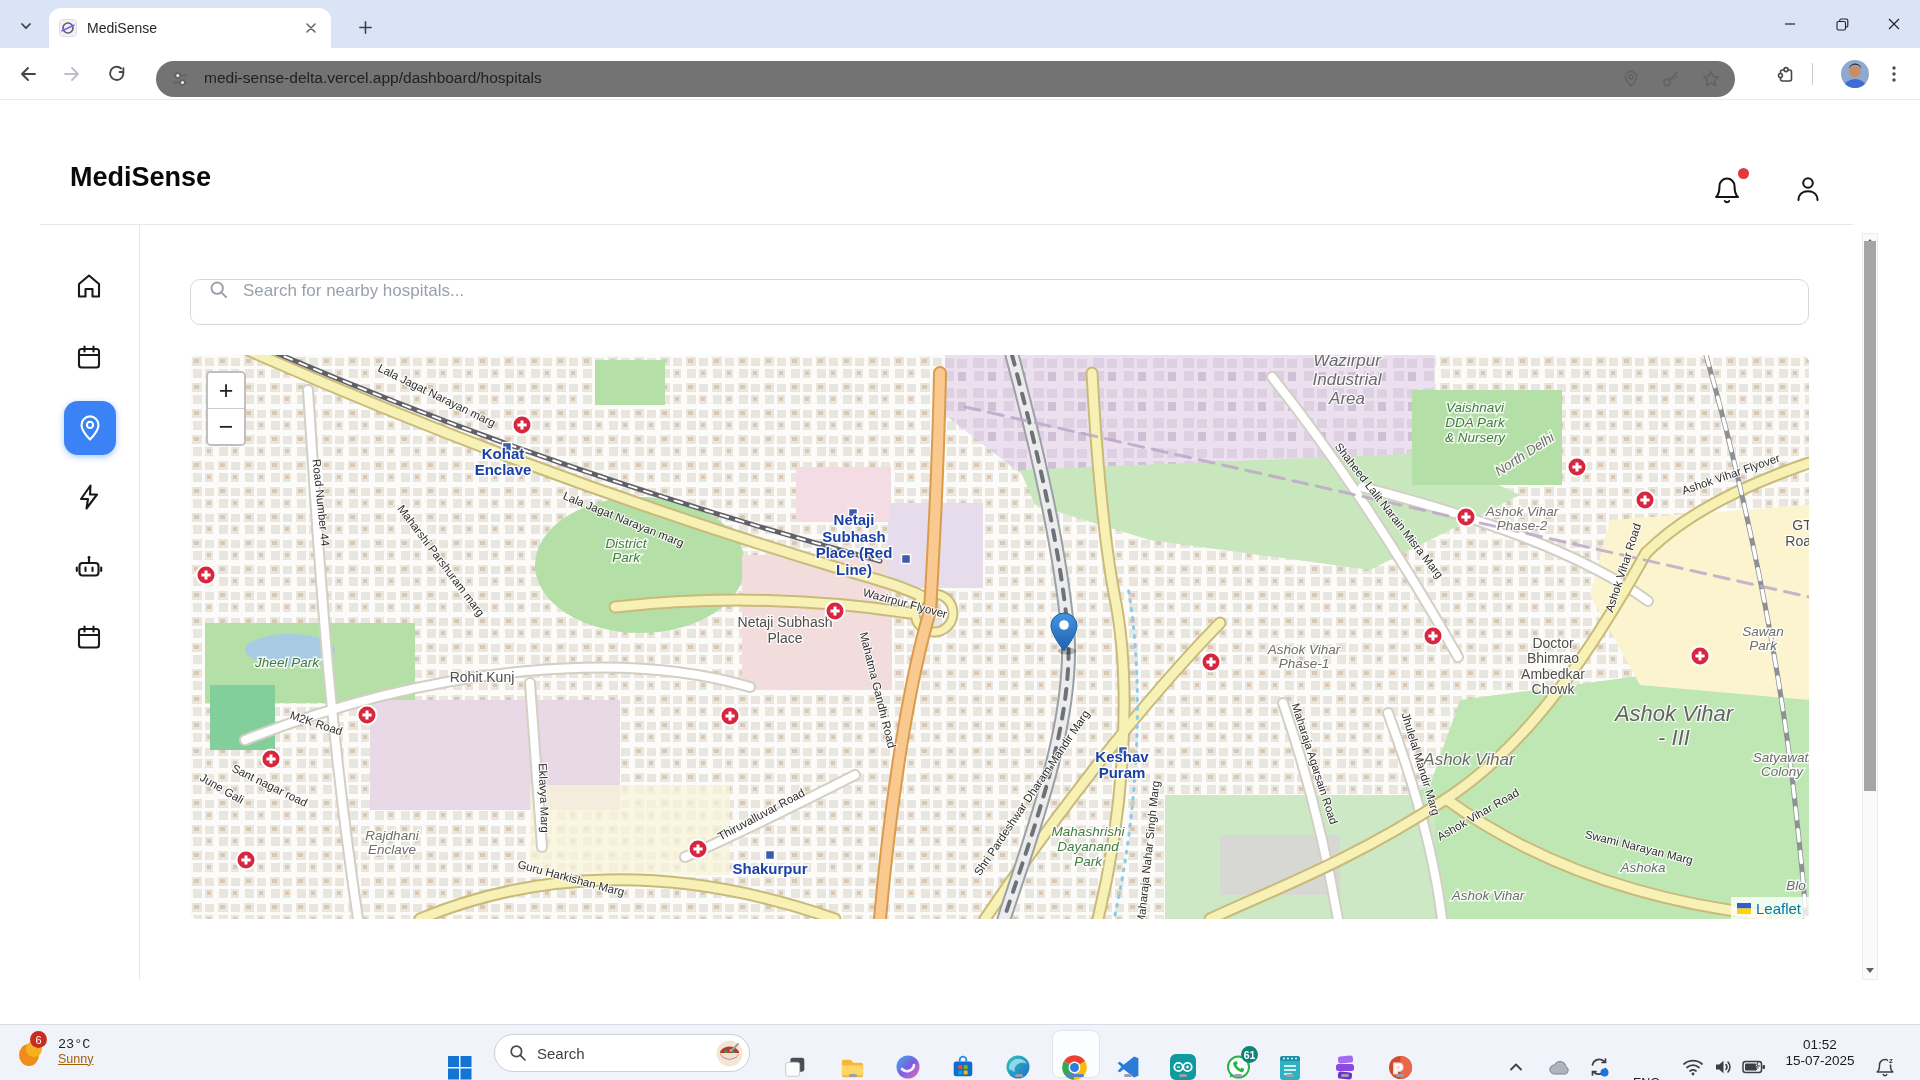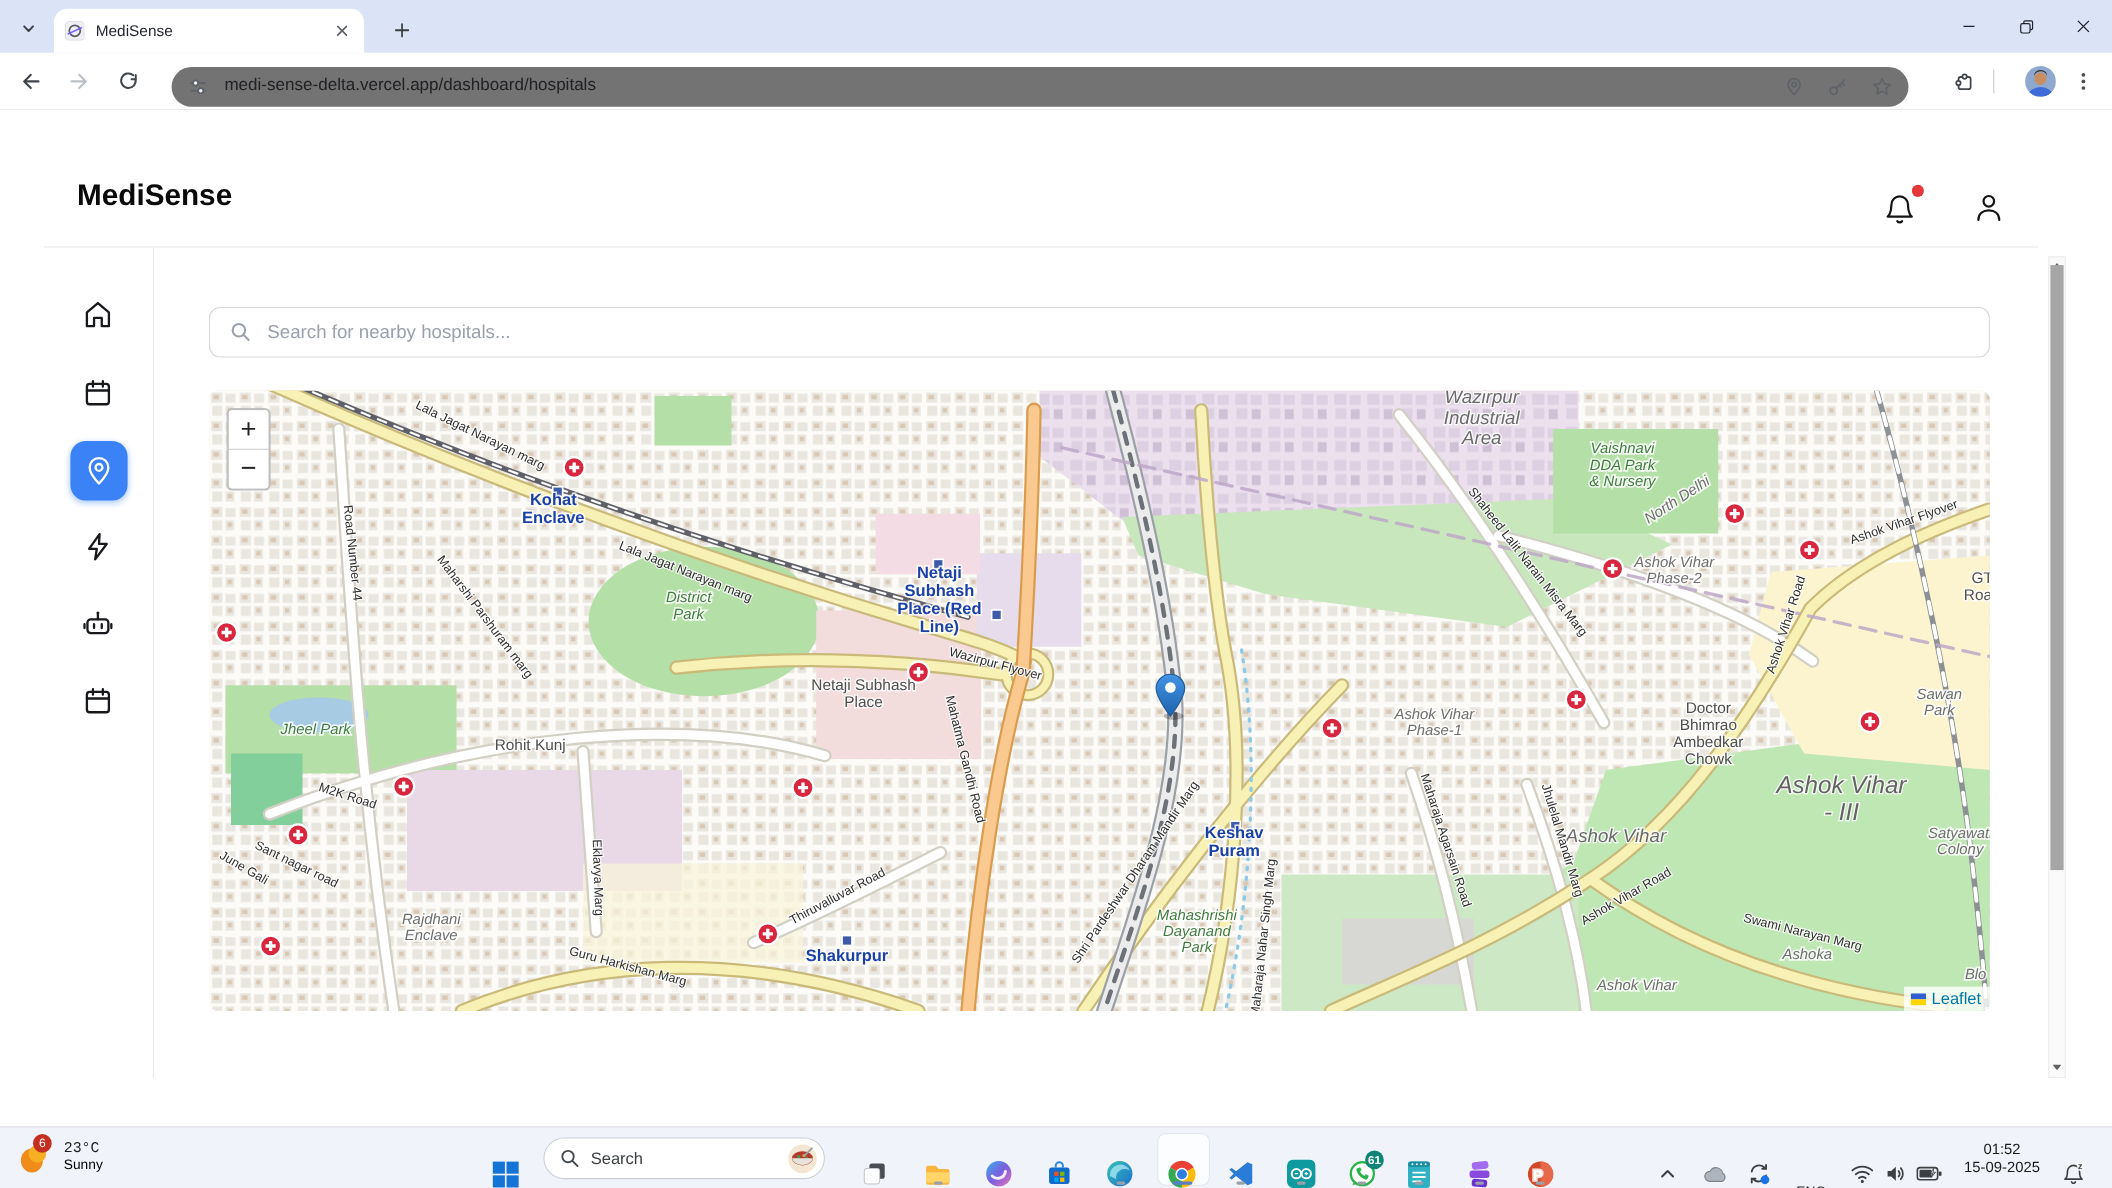--- a/index.html
+++ b/index.html
@@ -21,21 +21,21 @@
   .winbtn{width:52px;height:48px;display:flex;align-items:center;justify-content:center;}
   
   .page{position:absolute;left:0;top:100px;width:1920px;height:924px;background:#fff;}
   .logo{position:absolute;left:70px;top:62px;font-size:27px;font-weight:bold;color:#0a0a0a;}
   .hdr-divider{position:absolute;left:40px;top:124px;width:1813px;height:1px;background:#e6e8eb;}
   .sidebar{position:absolute;left:0;top:125px;width:140px;height:755px;border-right:1px solid #e6e8eb;box-sizing:border-box;}
   .side-ic{position:absolute;left:74px;width:30px;height:30px;display:flex;align-items:center;justify-content:center;}
   .side-active{position:absolute;left:64px;top:176px;width:52px;height:54px;background:#3b82f6;border-radius:14px;
     display:flex;align-items:center;justify-content:center;box-shadow:0 2px 6px rgba(59,130,246,.45);}
   .searchbox{position:absolute;left:190px;top:179px;width:1619px;height:46px;border:1px solid #d6d9de;
-    border-radius:10px;box-sizing:border-box;display:flex;align-items:center;background:#fff;}
+    border-radius:10px;box-sizing:border-box;display:flex;align-items:flex-start;background:#fff;}
   .searchbox input{border:none;outline:none;flex:1;font-size:17px;color:#374151;background:transparent;
     font-family:"Liberation Sans",sans-serif;}
   .searchbox input::placeholder{color:#9aa1ab;}
   .map{position:absolute;left:190px;top:255px;width:1619px;height:564px;border-radius:8px;overflow:hidden;background:#efede4;}
   .lf-zoom{position:absolute;left:16px;top:16px;width:36px;border:2px solid rgba(0,0,0,.25);border-radius:5px;overflow:hidden;background:#fff;}
   .lf-btn{width:36px;height:35px;display:flex;align-items:center;justify-content:center;font-size:25px;color:#222;
     background:#fff;cursor:pointer;}
   .lf-btn:first-child{border-bottom:1px solid #ccc;}
   .lf-attr{position:absolute;right:0;bottom:0;height:22px;background:rgba(255,255,255,.78);display:flex;
     align-items:center;padding:0 8px 0 6px;font-size:15px;color:#0078a8;gap:5px;}
@@ -503,21 +503,21 @@
     <div class="abs" style="left:14px;top:6px;display:flex;align-items:center;gap:8px;">
       <div style="position:relative;width:36px;height:40px;">
         <svg width="36" height="40" viewBox="0 0 36 40">
           <ellipse cx="15" cy="24" rx="10" ry="11" fill="#ef8c1a"></ellipse>
           <ellipse cx="20" cy="18" rx="8" ry="8" fill="#f6b021"></ellipse>
         </svg>
         <div class="abs" style="left:16px;top:0px;width:17px;height:17px;border-radius:50%;background:#c52f22;color:#fff;font-size:11px;display:flex;align-items:center;justify-content:center;">6</div>
       </div>
       <div>
         <div style="font-size:13.5px;color:#1f1f1f;font-family:Liberation Mono, monospace;">23°C</div>
-        <div style="font-size:12.5px;color:#000000;">Sunny</div>
+        <div style="font-size:12.5px;color:#a16207;text-decoration:underline;">Sunny</div>
       </div>
     </div>
 
     <div class="tb-ic" style="left:447px;">
       <svg width="25" height="25" viewBox="0 0 25 25">
         <rect x="1" y="1" width="11" height="11" fill="#1374d6"></rect>
           <rect x="13.5" y="1" width="11" height="11" fill="#1374d6"></rect>
         <rect x="1" y="13.5" width="11" height="11" fill="#1374d6"></rect>
           <rect x="13.5" y="13.5" width="11" height="11" fill="#1374d6"></rect>
       </svg>
@@ -695,21 +695,21 @@
     <div class="tb-ic" style="left:1742px;">
       <svg width="24" height="16" viewBox="0 0 24 16">
           <rect x="1" y="2.5" width="18.5" height="11" rx="2.5" fill="none" stroke="#3c4043" stroke-width="1.5"></rect>
           <rect x="20.5" y="6" width="2.5" height="4" rx="1" fill="#3c4043"></rect>
           <rect x="3" y="4.5" width="11" height="7" rx="1" fill="#3c4043"></rect>
           <path d="M16 3 l-3 4.5 h2.4 l-1.8 4 4 -4.8 h-2.3 Z" fill="#fff" stroke="#3c4043" stroke-width="0.8"></path>
         </svg>
     </div>
     <div class="clock">
       <div>01:52</div>
-      <div>15-09-2025</div>
+      <div>15-07-2025</div>
     </div>
     <div class="tb-ic" style="left:1874px;">
       <svg width="22" height="22" viewBox="0 0 22 22">
         <path d="M16.5 9 a5.5 5.5 0 0 0 -11 0 c0 5.5 -2.3 7 -2.3 7 h15.6 c0 0 -2.3 -1.5 -2.3 -7" fill="none" stroke="#3c4043" stroke-width="1.5" stroke-linejoin="round"></path>
         <path d="M9.3 18.5 a1.8 1.8 0 0 0 3.4 0" fill="none" stroke="#3c4043" stroke-width="1.5" stroke-linecap="round"></path>
         <text x="17" y="7" font-size="8" font-weight="bold" fill="#3c4043" stroke="none" font-family="Liberation Sans, sans-serif">z</text>
       </svg>
     </div>
   </div>
 

